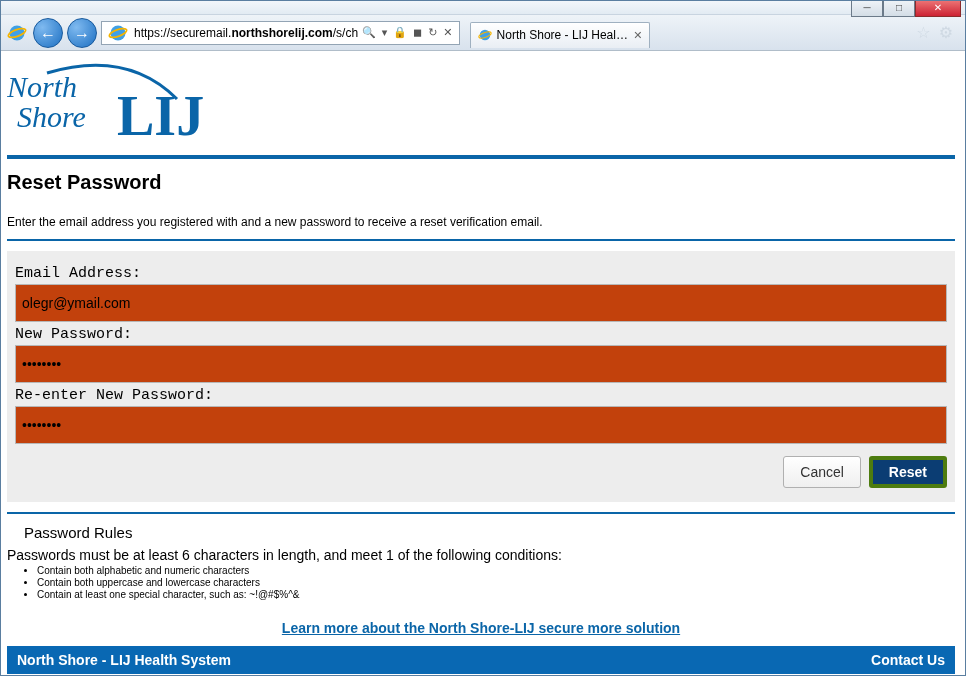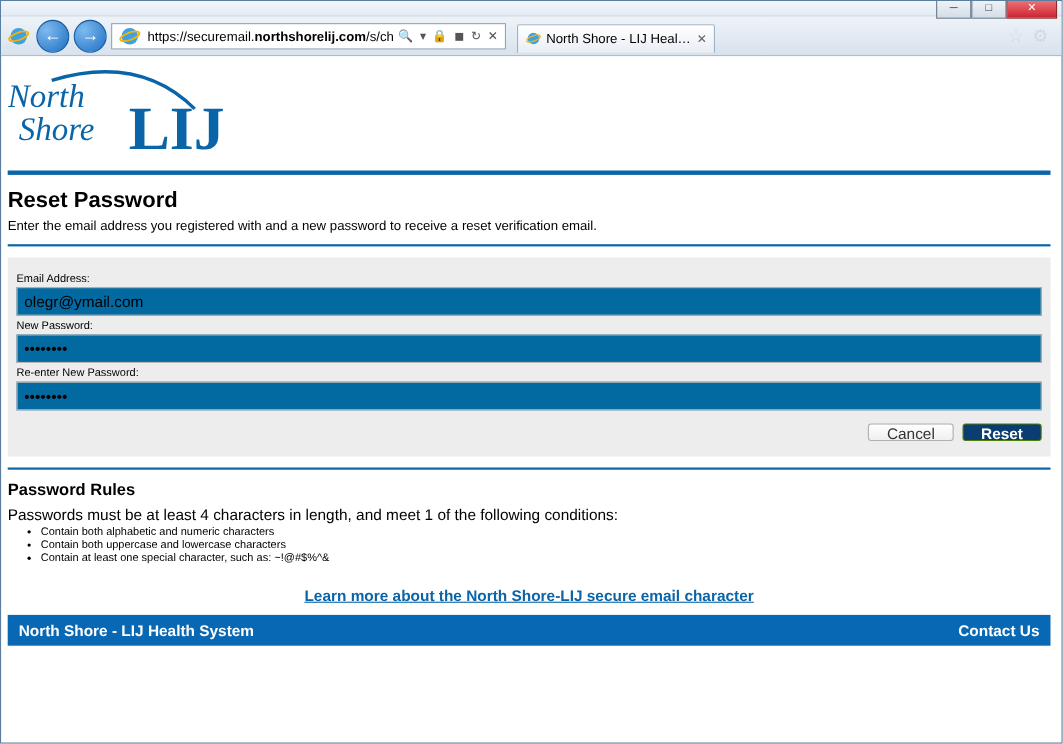--- a/index.html
+++ b/index.html
@@ -89,49 +89,49 @@
     padding-right:8px;
   }
   
   .page{
     padding: 6px 10px 0 6px;
   }
   .logo-area{padding:4px 0 6px 0;}
   .logo-area svg{display:block;}
   .hr-blue{height:4px;background:#0a65a8;margin-bottom:12px;}
   .hr-thin{height:2px;background:#0a65a8;margin:10px 0;}
-  h2.page-title{font-size:20px;font-weight:bold;margin-bottom:4px;}
+  h2.page-title{font-size:20px;font-weight:bold;margin-bottom:21px;}
   .page-sub{font-size:12px;margin-bottom:10px;}
   .form-block{
     background:#ededed;
     padding:10px 8px;
   }
-  .form-label{font-size:10px;margin:4px 0 2px;}
+  .form-label{font-size:15px;margin:4px 0 2px;font-family:Liberation Mono, monospace;}
   .text-input{
-    width:100%;height:26px;
+    width:100%;height:38px;
     border:1px solid #b7b7b7;
-    background:#0369a1;
+    background:#c2410c;
     padding:2px 6px;font-size:14px;
   }
   .btn-row{
     display:flex;justify-content:flex-end;gap:8px;
     padding:12px 0 4px;
   }
   .btn{
-    height:16px;padding:0 16px;font-size:14px;
+    height:32px;padding:0 16px;font-size:14px;
     border-radius:3px;
   }
   .btn-cancel{
     background:linear-gradient(#fff,#efefef);
     border:1px solid #b0b0b0;color:#333;
   }
   .btn-reset{
-    background:#0b3d73;border:1px solid #4d7c0f;color:#fff;font-weight:bold;
-  }
-  .rules-title{font-weight:bold;font-size:15px;margin:6px 0;}
+    background:#0b3d73;border:4px solid #4d7c0f;color:#fff;font-weight:bold;
+  }
+  .rules-title{font-weight:normal;font-size:15px;margin:6px 17px;}
   .rules-intro{font-size:14px;margin-bottom:2px;}
   ul.rules{list-style:disc;padding-left:30px;font-size:10px;}
   ul.rules li{margin:1px 0;}
   .learn-link{
     display:block;text-align:center;
     font-size:14px;color:#0a65a8;font-weight:bold;
     text-decoration:underline;margin:20px 0 10px;
   }
   .footer-bar{
     background:#0968b3;color:#fff;
@@ -223,26 +223,26 @@
     <input class="text-input" type="text" value="••••••••" style="">
     <div class="btn-row">
       <button class="btn btn-cancel">Cancel</button>
       <button class="btn btn-reset">Reset</button>
     </div>
   </div>
 
   <div class="hr-thin"></div>
 
   <div class="rules-title">Password Rules</div>
-  <div class="rules-intro">Passwords must be at least 4 characters in length, and meet 1 of the following conditions:</div>
+  <div class="rules-intro">Passwords must be at least 6 characters in length, and meet 1 of the following conditions:</div>
   <ul class="rules">
     <li>Contain both alphabetic and numeric characters</li>
     <li>Contain both uppercase and lowercase characters</li>
     <li>Contain at least one special character, such as: ~!@#$%^&amp;</li>
   </ul>
 
-  <a href="#" class="learn-link">Learn more about the North Shore-LIJ secure email character</a>
+  <a href="#" class="learn-link">Learn more about the North Shore-LIJ secure more solution</a>
 
   <div class="footer-bar">
     <span>North Shore - LIJ Health System</span>
     <span style="cursor:pointer;">Contact Us</span>
   </div>
 </div>
 
 </body></html>

